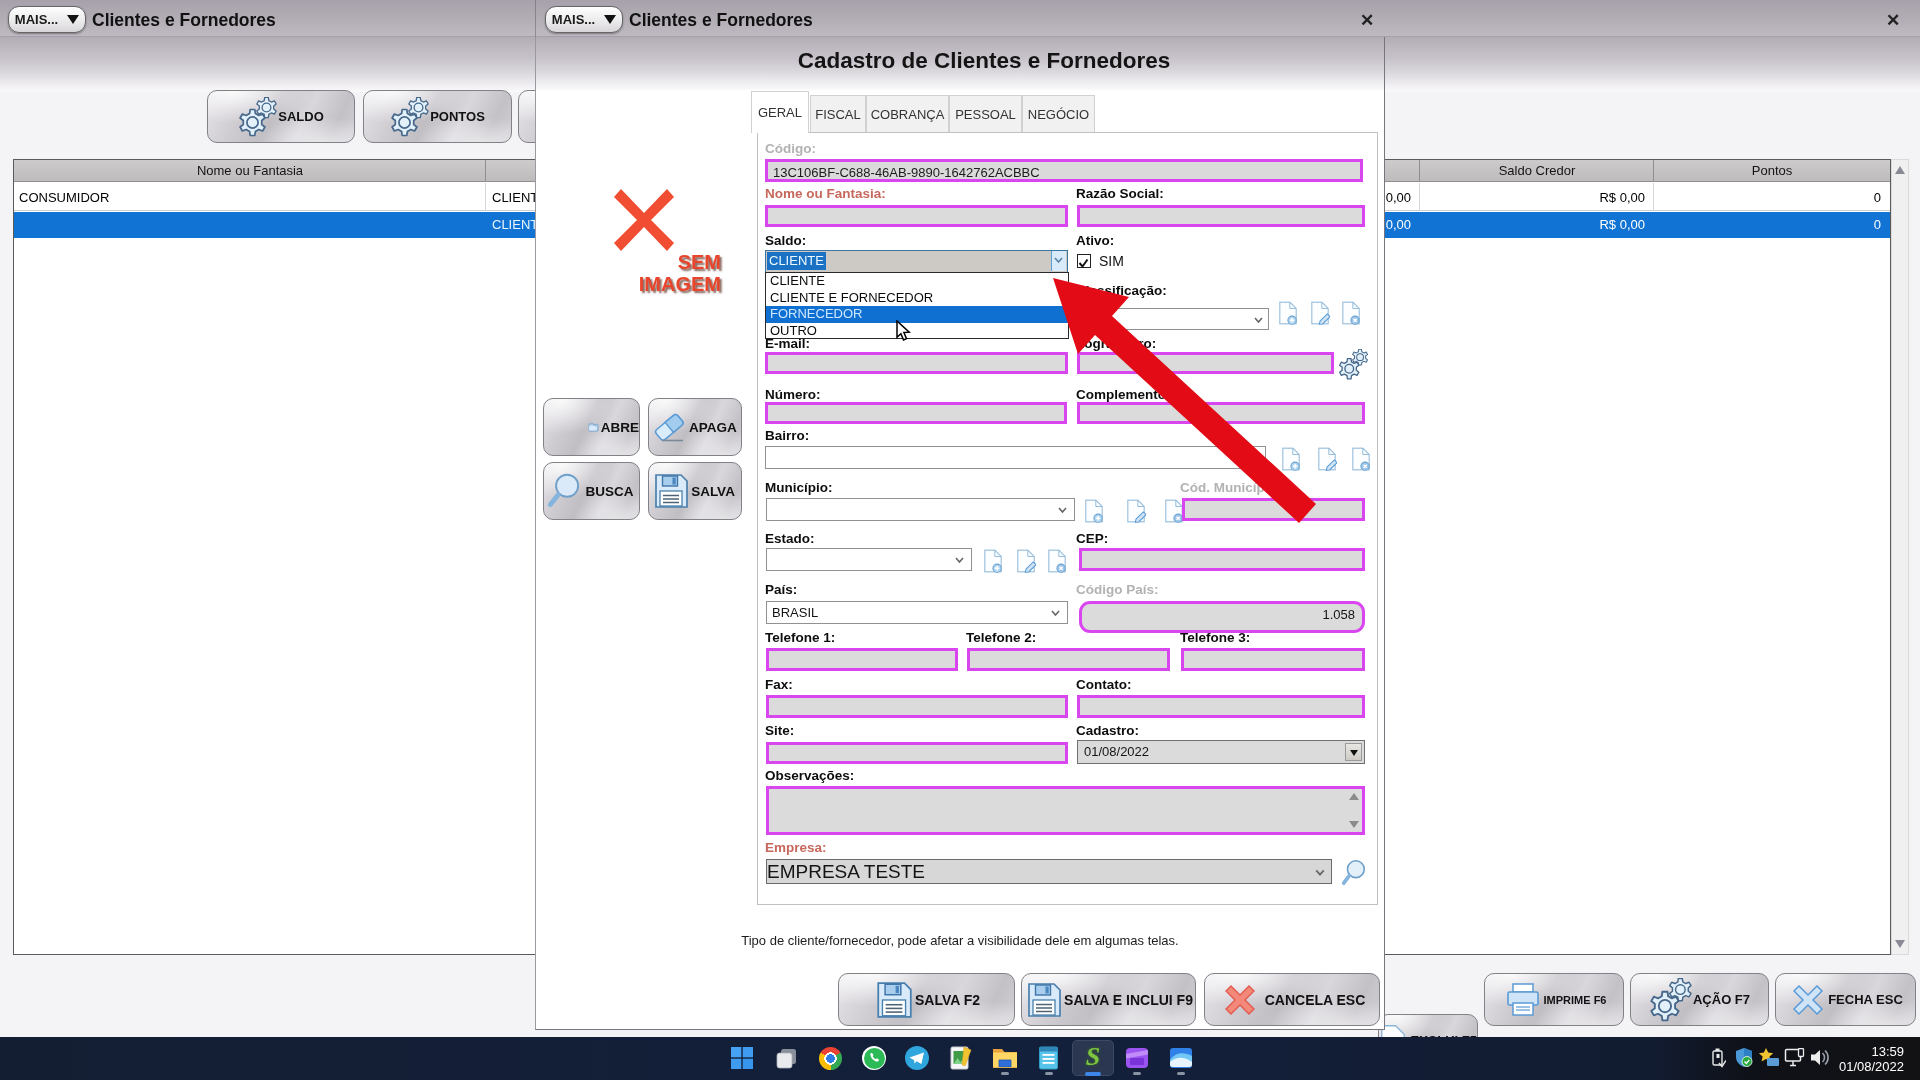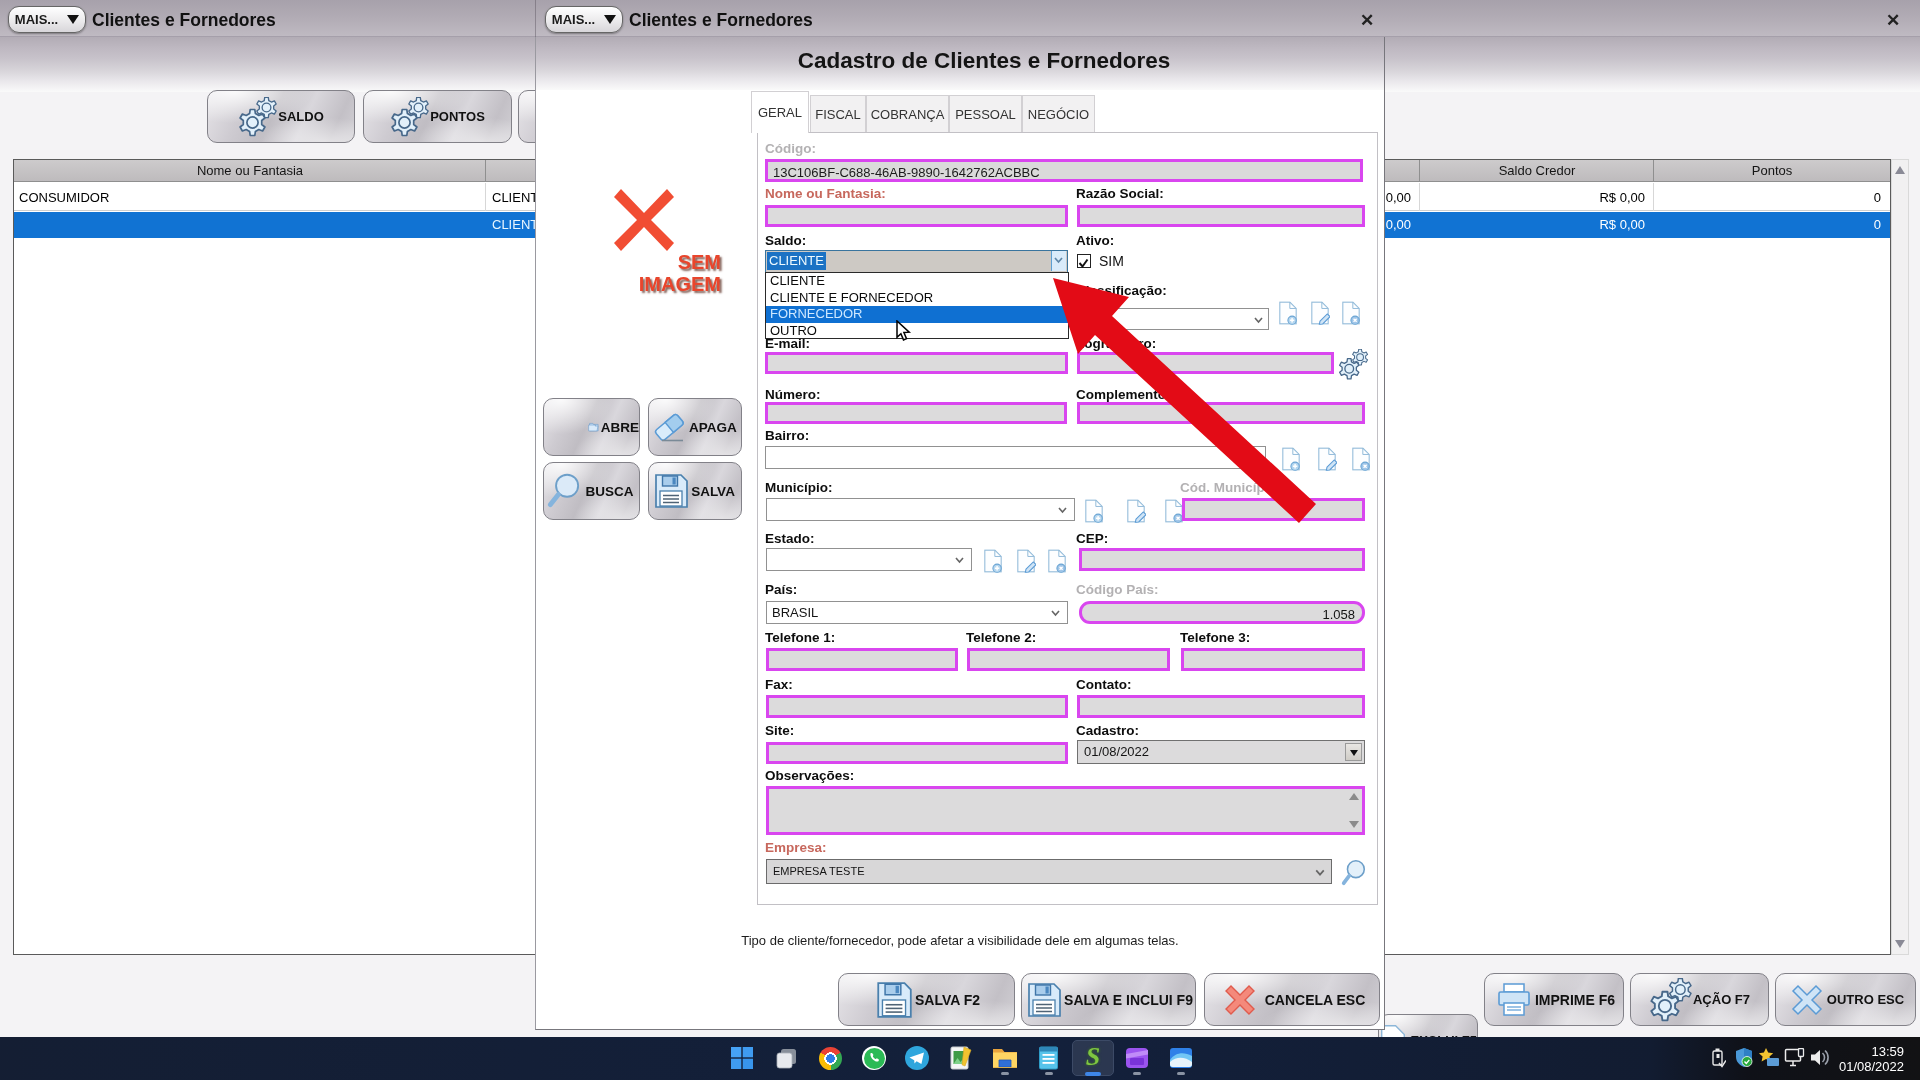--- a/index.html
+++ b/index.html
@@ -103,37 +103,37 @@
     <div class="abs" style="left:3px;top:6px;width:0;height:0;border-left:5px solid transparent;border-right:5px solid transparent;border-bottom:8px solid #8a8a96;"></div>
     <div class="abs" style="left:3px;bottom:6px;width:0;height:0;border-left:5px solid transparent;border-right:5px solid transparent;border-top:8px solid #8a8a96;"></div>
   </div>
 
   <div class="abs sbtn" style="left:1378px;top:973px;width:100px;height:53px;font-size:13px;justify-content:flex-end;margin-top:41px;">
     <svg width="30" height="33" viewBox="0 0 34 38" style="margin-left:-6px;margin-right:3px;">
         <use href="#docx2"></use>
       </svg>
       <span>EXCLUI F5</span>
   </div>
-  <div class="abs sbtn" style="left:1484px;top:973px;width:140px;height:53px;font-size:14px;">
+  <div class="abs sbtn" style="left:1484px;top:973px;width:140px;height:53px;font-size:11px;">
     <svg width="42" height="42" viewBox="0 0 42 42">
         <use href="#printer"></use>
       </svg>
       <span>IMPRIME F6</span>
   </div>
   <div class="abs sbtn" style="left:1630px;top:973px;width:139px;height:53px;font-size:13px;">
     <svg width="44" height="44" viewBox="0 0 40 40">
         <use href="#gears"></use>
       </svg>
       <span>AÇÃO F7</span>
   </div>
   <div class="abs sbtn" style="left:1775px;top:973px;width:141px;height:53px;font-size:13px;">
     <svg width="40" height="40" viewBox="0 0 40 40">
         <use href="#bluex"></use>
       </svg>
-      <span>OUTRO ESC</span>
+      <span>FECHA ESC</span>
   </div>
 </div>
 
 <div class="abs" style="left:535px;top:0;width:850px;height:1030px;background:#fff;border-left:1px solid #9a99a0;border-right:1px solid #77767c;border-bottom:1px solid #77767c;z-index:10;">
   <div class="abs titlebar" style="left:-1px;top:0;width:850px;height:37px;"></div>
   <div class="abs" style="left:-1px;top:0;width:1px;height:37px;background:rgba(90,85,95,0.45);"></div>
   <div class="abs fadehead" style="left:0;top:37px;width:848px;height:53px;"></div>
   <div class="abs mais-btn" style="left:9px;top:6px;width:78px;">
       <span>MAIS...</span>
       <span class="tri"></span>
@@ -309,21 +309,21 @@
   <div class="abs lbl" style="left:1076px;top:531px;">CEP:</div>
   <div class="abs inp" style="left:1079px;top:548px;width:286px;height:23px;"></div>
 
   <div class="abs lbl" style="left:765px;top:582px;">País:</div>
   <div class="abs combo" style="left:766px;top:601px;width:302px;height:23px;font-size:13px;color:#141414;line-height:21px;padding-left:5px;">BRASIL
     <svg class="abs" style="right:5px;top:4px;" width="13" height="14" viewBox="0 0 13 14">
         <path class="chev" d="M3,5 l3.5,4 3.5,-4"></path>
       </svg>
   </div>
   <div class="abs lbl lbl-gray" style="left:1076px;top:582px;">Código País:</div>
-  <div class="abs inp" style="left:1079px;top:601px;width:286px;height:23px;font-size:13px;color:#141414;line-height:21px;text-align:right;padding-right:7px;border-radius:11px;">1.058</div>
+  <div class="abs inp" style="left:1079px;top:601px;width:286px;height:32px;font-size:13px;color:#141414;line-height:21px;text-align:right;padding-right:7px;border-radius:11px;">1.058</div>
 
   <div class="abs lbl" style="left:765px;top:630px;">Telefone 1:</div>
   <div class="abs inp" style="left:766px;top:648px;width:192px;height:23px;"></div>
   <div class="abs lbl" style="left:966px;top:630px;">Telefone 2:</div>
   <div class="abs inp" style="left:967px;top:648px;width:203px;height:23px;"></div>
   <div class="abs lbl" style="left:1180px;top:630px;">Telefone 3:</div>
   <div class="abs inp" style="left:1181px;top:648px;width:184px;height:23px;"></div>
 
   <div class="abs lbl" style="left:765px;top:677px;">Fax:</div>
   <div class="abs inp" style="left:766px;top:695px;width:302px;height:23px;"></div>
@@ -339,21 +339,21 @@
     </div>
   </div>
 
   <div class="abs lbl" style="left:765px;top:768px;">Observações:</div>
   <div class="abs inp" style="left:766px;top:786px;width:599px;height:49px;">
     <div class="abs" style="right:3px;top:4px;width:0;height:0;border-left:5px solid transparent;border-right:5px solid transparent;border-bottom:7px solid #8b8b8b;"></div>
     <div class="abs" style="right:3px;bottom:4px;width:0;height:0;border-left:5px solid transparent;border-right:5px solid transparent;border-top:7px solid #8b8b8b;"></div>
   </div>
 
   <div class="abs lbl lbl-red" style="left:765px;top:840px;">Empresa:</div>
-  <div class="abs" style="left:766px;top:859px;width:566px;height:25px;background:#d8d7d8;border:1.4px solid #6b6b6b;font-size:11px;color:#141414;line-height:23px;padding-left:6px;">EMPRESA TESTE
+  <div class="abs" style="left:766px;top:859px;width:566px;height:25px;background:#d8d7d8;border:1.4px solid #6b6b6b;font-size:19px;color:#141414;line-height:23px;">EMPRESA TESTE
     <svg class="abs" style="right:4px;top:5px;" width="14" height="15" viewBox="0 0 13 14">
         <path class="chev" d="M3,5 l3.5,4 3.5,-4"></path>
       </svg>
   </div>
   <svg class="abs" style="left:1340px;top:857px;" width="28" height="30" viewBox="0 0 30 30">
       <use href="#magsm"></use>
     </svg>
 </div>
 
 <div class="abs" style="left:765px;top:272px;width:304px;height:67px;background:#fff;border:1.5px solid #2a2a2a;z-index:30;">

